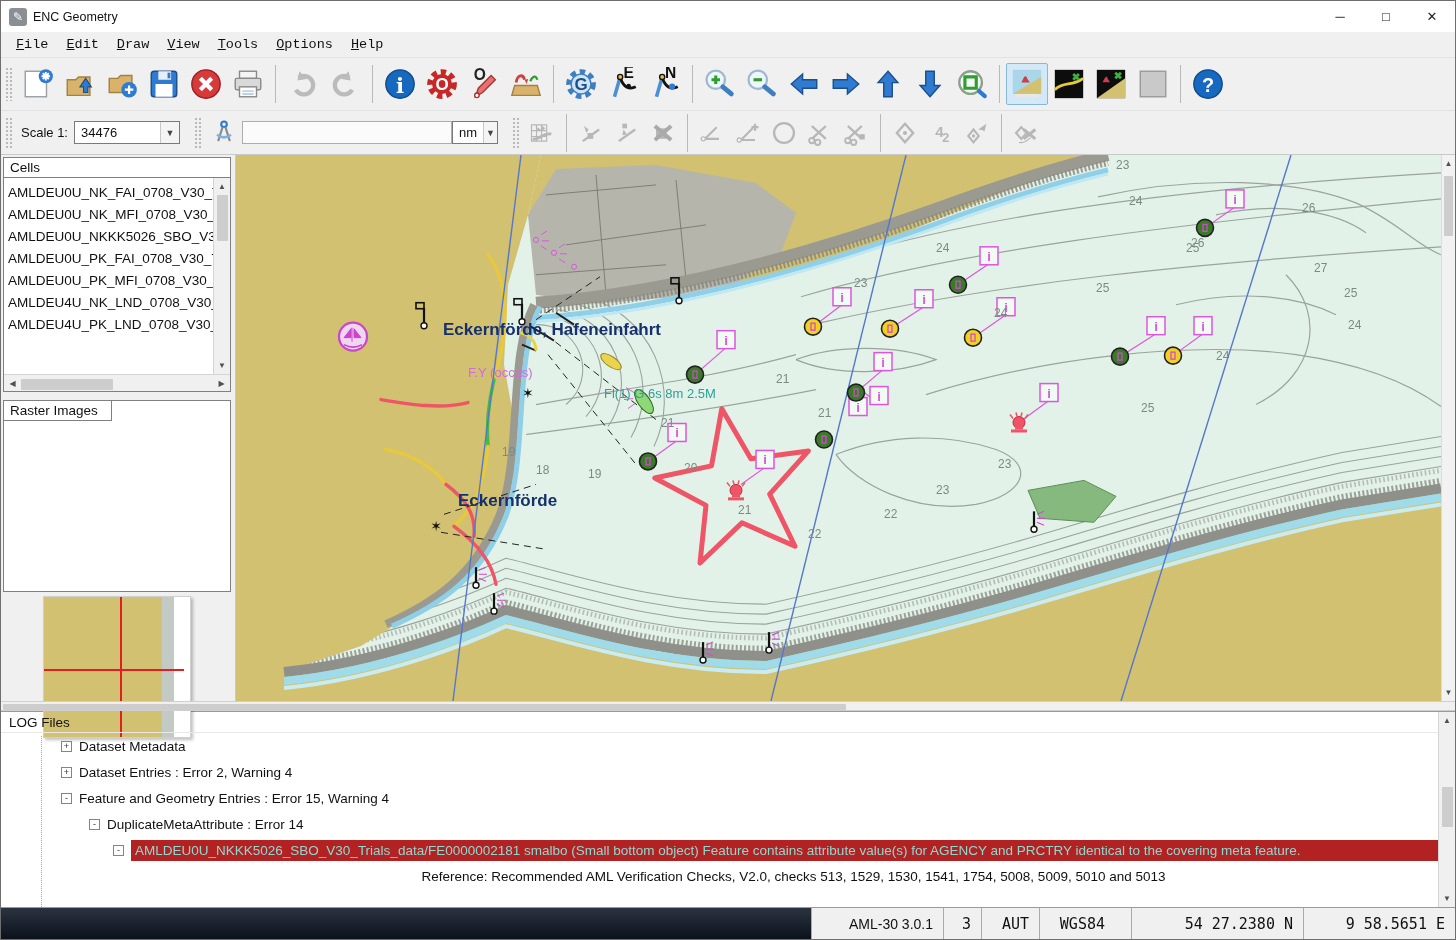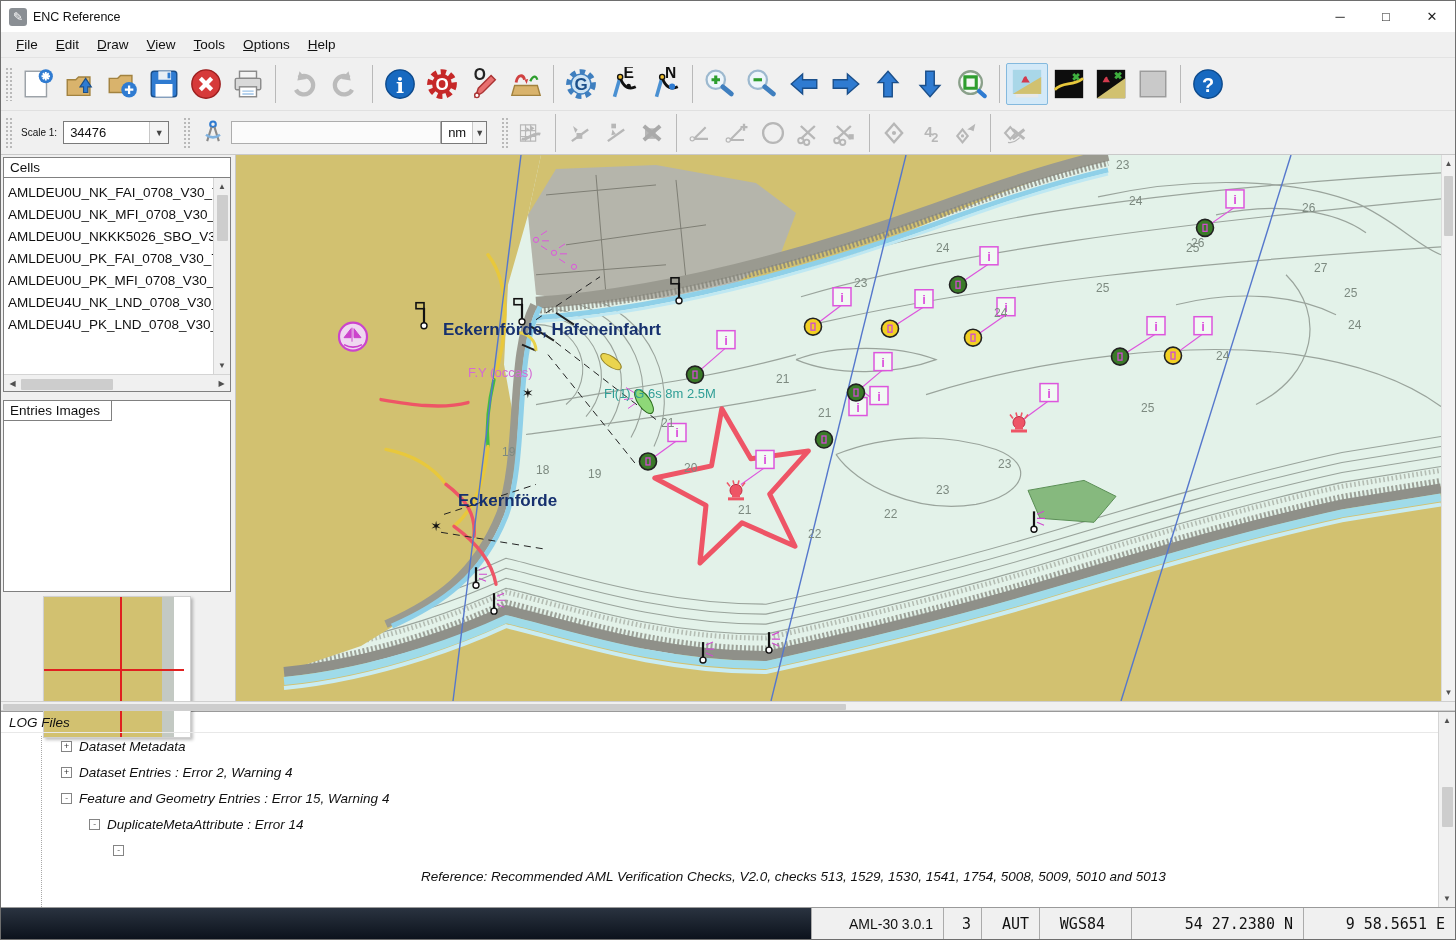--- a/index.html
+++ b/index.html
@@ -10,35 +10,35 @@
   
   .titlebar { height:31px; background:#fff; display:flex; align-items:center; flex:0 0 auto; }
   .app-icon { width:18px; height:18px; margin:0 6px 0 8px; background:#8a8f94; border-radius:3px;
               color:#fff; font-size:12px; display:flex; align-items:center; justify-content:center; }
   .title-text { font-size:12.5px; }
   .win-controls { margin-left:auto; display:flex; height:100%; }
   .win-btn { width:46px; height:100%; display:flex; align-items:center; justify-content:center; font-size:13px; color:#222; }
 
   
   .menubar { height:26px; background:#f0f0f0; display:flex; align-items:center; padding-left:6px; border-bottom:1px solid #e3e3e3; flex:0 0 auto;}
-  .menu-item { padding:3px 9px; font-size:13.5px; }
+  .menu-item { padding:3px 9px; font-size:13.5px;font-family:Liberation Mono, monospace; }
   .menu-item u { text-decoration:underline; }
 
   
   .toolbar { background:#f0f0f0; display:flex; align-items:center; flex:0 0 auto; }
   .tb1 { height:53px; border-bottom:1px solid #e0e0e0; padding:2px 0; }
   .tb2 { height:44px; border-bottom:1px solid #c9c9c9; }
   .grip { width:8px; height:70%; margin:0 4px; background-image:radial-gradient(#b9b9b9 28%, transparent 30%); background-size:4px 4px; flex:0 0 auto;}
   .tb-sep { width:1px; height:38px; background:#b9b9b9; margin:0 6px; flex:0 0 auto;}
   .tb-btn { width:42px; height:42px; display:flex; align-items:center; justify-content:center; border:1px solid transparent; border-radius:2px; flex:0 0 auto;}
   .tb-btn svg { width:34px; height:34px; }
   .tb2 .tb-btn { width:36px; height:34px; }
   .tb2 .tb-btn svg { width:28px; height:28px; }
   .tb-btn.selected { background:#d3e9f8; border-color:#84b9de; }
-  .tb-label { font-size:10px; margin:0 6px 0 4px; white-space:nowrap;text-align:right; }
+  .tb-label { font-size:13px; margin:0 6px 0 4px; white-space:nowrap;text-align:right; }
   .combo { background:#fff; border:1px solid #7a7a7a; height:23px; display:flex; align-items:center; }
   .combo .val { padding:0 6px; font-size:13px; flex:1 1 auto; }
   .combo .arrow { width:19px; height:100%; background:#f4f4f4; border-left:1px solid #c8c8c8; font-size:9px; color:#444;
                   display:flex; align-items:center; justify-content:center; }
   .field { background:#fbfbfb; border:1px solid #adadad; height:23px; width:210px; }
 
   
   .main { flex:1 1 auto; display:flex; min-height:0;border-radius:11px; }
   .sidebar { width:235px; flex:0 0 auto; background:#f0f0f0; border-right:1px solid #c9c9c9; display:flex; flex-direction:column; }
   .panel { background:#fff; border:1px solid #808080; margin:2px 4px 0 2px; }
@@ -60,42 +60,42 @@
   .mm-vline { position:absolute; left:76px; top:0; width:1.6px; height:100%; background:#e02020; }
   .mm-hline { position:absolute; left:0; top:72px; width:140px; height:1.6px; background:#e02020; }
 
   .map-zone { flex:1 1 auto; display:flex; min-width:0; }
   .map-svg { flex:1 1 auto; display:block; }
   .map-vsb { width:14px; flex:0 0 auto; background:#f2f2f2; border-left:1px solid #dcdcdc; display:flex; flex-direction:column; align-items:center;}
 
   
   .log-hsb { height:10px; background:#f0f0f0; border-top:1px solid #cfcfcf; border-bottom:1px solid #cfcfcf; position:relative; flex:0 0 auto;}
   .log-hsb .sb-thumb-h { position:absolute; left:2px; top:1.5px; width:58%; height:6px; }
-  .logpanel { height:196px; flex:0 0 auto; background:#fff; border-top:1px solid #9a9a9a; display:flex;font-style:italic; }
+  .logpanel { height:196px; flex:0 0 auto; background:#fff; border-top:1px solid #9a9a9a; display:flex; }
   .log-body { flex:1 1 auto; overflow:hidden; position:relative; }
   .log-title { font-size:13.5px; padding:3px 0 2px 8px; border-bottom:1px solid #e8e8e8; }
   .log-guide { position:absolute; left:40px; top:24px; bottom:0; border-left:1px dotted #a8a8a8; }
   .log-row { display:flex; align-items:center; height:26px; font-size:13.5px; white-space:nowrap; }
   .toggle { width:11px; height:11px; border:1px solid #848484; background:#fff; font-size:9px; line-height:9px;
             text-align:center; margin-right:7px; flex:0 0 auto; color:#333; }
   .log-row.hl .txt { background:#b22222; color:#8fd8d2; padding:3px 10px 3px 4px; flex:1 1 auto; }
   .log-vsb { width:17px; flex:0 0 auto; background:#f0f0f0; border-left:1px solid #d4d4d4; display:flex; flex-direction:column; align-items:center; }
 
   
   .statusbar { height:32px; flex:0 0 auto; display:flex; align-items:stretch; background:#f0f0f0; border-top:1px solid #9a9a9a;}
   .status-dark { flex:1 1 auto; background:linear-gradient(#2a3340,#0c121c); }
   .status-field { display:flex; align-items:center; justify-content:flex-end; padding:0 10px; border-left:1px solid #ababab; font-size:14px; }
   .status-field.mono { font-family:"DejaVu Sans Mono",monospace; font-size:15px; }
 </style>
 </head>
 <body>
 
 <div class="titlebar">
   <div class="app-icon">✎</div>
-  <div class="title-text">ENC Reference</div>
+  <div class="title-text">ENC Geometry</div>
   <div class="win-controls" id="win-controls">
       <div class="win-btn minimize">─</div>
       <div class="win-btn maximize">□</div>
       <div class="win-btn close">✕</div>
     </div>
 </div>
 
 <div class="menubar" id="menubar">
     <div class="menu-item"><u>F</u>ile</div>
     <div class="menu-item"><u>E</u>dit</div>
@@ -443,21 +443,21 @@
       <div class="hsb">
         <div class="sb-arrow">◀</div>
         <div class="sb-track">
             <div class="sb-thumb-h" style="width:92px;margin-top:3px"></div>
           </div>
         <div class="sb-arrow">▶</div>
       </div>
     </div>
     <div class="panel" style="margin-top:8px">
       <div class="panel-h" style="width:108px;border-right:1px solid #808080">
-        <span>Entries Images</span>
+        <span>Raster Images</span>
       </div>
       <div class="raster-body"></div>
     </div>
     <div class="minimap-zone">
       <div class="minimap">
         <div class="mm-land"></div>
         <div class="mm-gray"></div>
         <div class="mm-vline"></div>
         <div class="mm-hline"></div>
       </div>
@@ -818,20 +818,21 @@
         <div class="log-row" style="padding-left: 60px;">
           <span class="toggle">-</span>
           <span class="txt">Feature and Geometry Entries : Error 15, Warning 4</span>
         </div>
         <div class="log-row" style="padding-left: 88px;">
           <span class="toggle">-</span>
           <span class="txt">DuplicateMetaAttribute : Error 14</span>
         </div>
         <div class="log-row hl" style="padding-left: 112px;">
           <span class="toggle">-</span>
+          <span class="txt">AMLDEU0U_NKKK5026_SBO_V30_Trials_data/FE0000002181 smalbo (Small bottom object) Feature contains attribute value(s) for AGENCY and PRCTRY identical to the covering meta feature.</span>
         </div>
         <div class="log-row" style="padding-left: 148px; justify-content: center;">
           <span class="txt">Reference: Recommended AML Verification Checks, V2.0, checks 513, 1529, 1530, 1541, 1754, 5008, 5009, 5010 and 5013</span>
         </div>
       </div>
   </div>
   <div class="log-vsb">
     <div class="sb-arrow">▲</div>
     <div class="sb-track" style="flex-direction:column;flex:1">
         <div class="sb-thumb-v" style="height:40px;margin-top:58px"></div>

